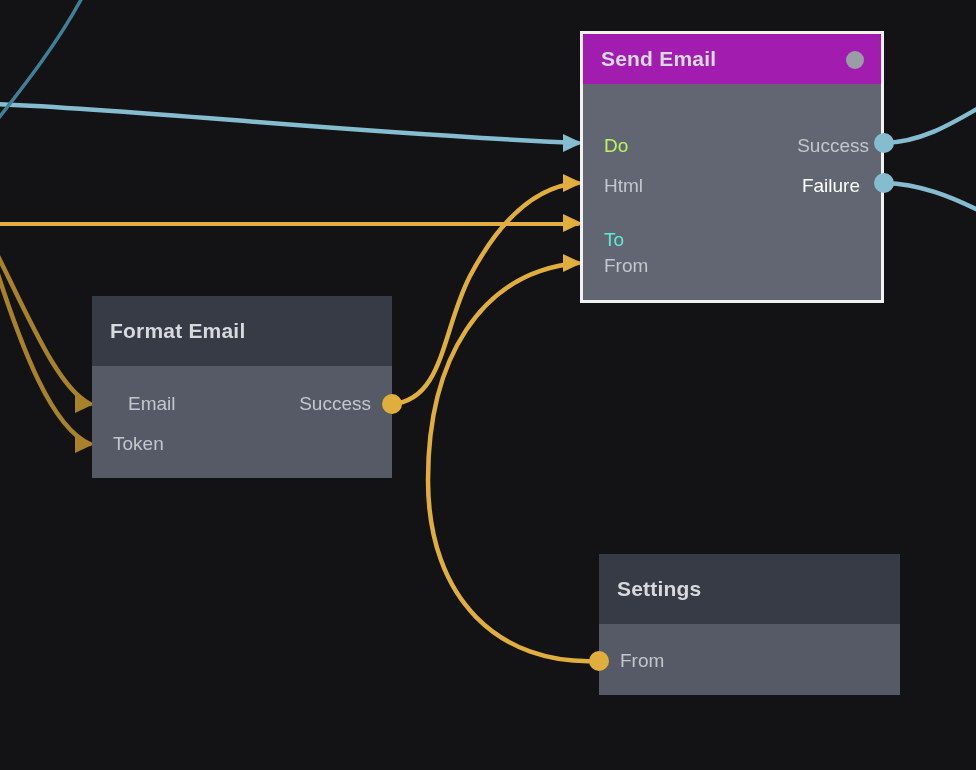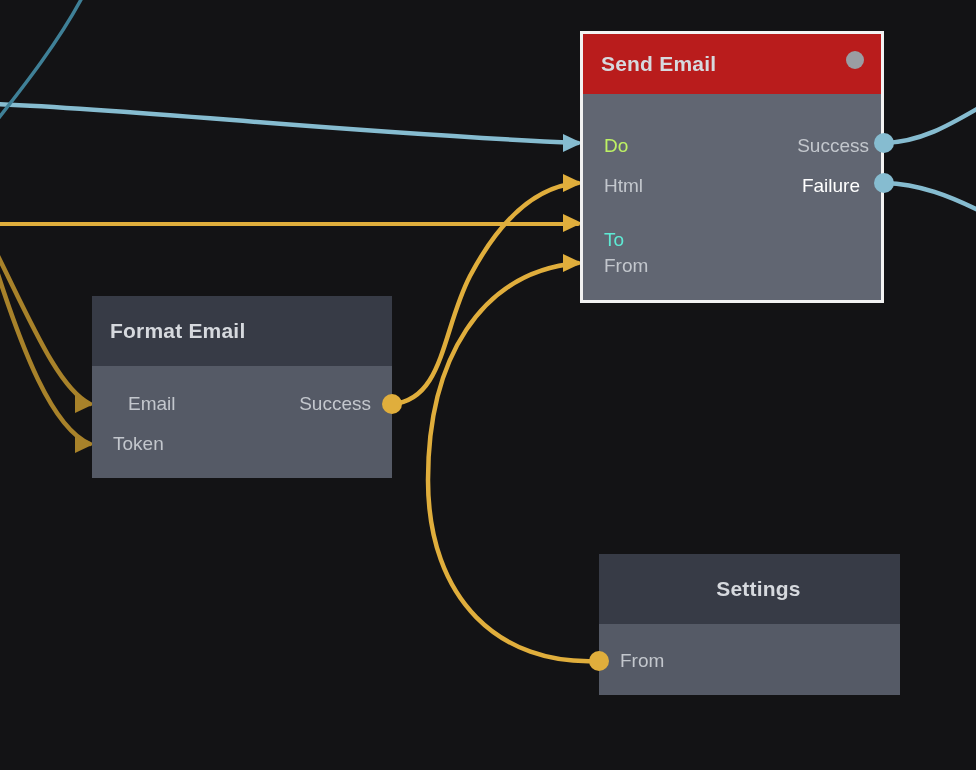--- a/index.html
+++ b/index.html
@@ -90,21 +90,21 @@
       <polygon points="563,214 582,223 563,232" fill="#e0ae3c"></polygon>
       <polygon points="75,395 94,404 75,413" fill="#a8822a"></polygon>
       <polygon points="75,435 94,444 75,453" fill="#a8822a"></polygon>
       <polygon points="563,174 582,183 563,192" fill="#e0ae3c"></polygon>
       <polygon points="563,254 582,263 563,272" fill="#e0ae3c"></polygon>
     </svg>
 
   <div id="node-layer">
       <div class="node selected" style="left: 580px; top: 31px; width: 304px; height: 272px;">
         <div class="node-inner" style="background: rgb(97, 102, 114);">
-          <div class="node-header" style="height: 60px; background: #b91c1c; padding-left: 18px;">
+          <div class="node-header" style="height: 50px; background: #a21caf; padding-left: 18px;">
             <div class="node-title" style="color: rgb(214, 217, 222);">Send Email</div>
             <div class="status-dot" style="width: 18px; height: 18px; right: 17px; top: 17px; background: rgb(154, 157, 163);"></div>
           </div>
           <div class="port-label in" style="color: #bef264; left: 21px; top: 102px;">Do</div>
           <div class="port-label in" style="color: rgb(195, 199, 205); left: 21px; top: 142px;">Html</div>
           <div class="port-label in" style="color: #5eead4; left: 21px; top: 196px;">To</div>
           <div class="port-label in" style="color: rgb(195, 199, 205); left: 21px; top: 222px;">From</div>
           <div class="port-label out" style="color: rgb(195, 199, 205); right: 12px; top: 102px;">Success</div>
           <div class="port-label out" style="color: #ffffff; right: 21px; top: 142px;">Failure</div>
         </div>
@@ -114,21 +114,21 @@
           <div class="node-header" style="height: 70px; background: rgb(55, 59, 70); padding-left: 18px;">
             <div class="node-title" style="color: rgb(214, 217, 222);">Format Email</div>
           </div>
           <div class="port-label in" style="color: rgb(195, 199, 205); left: 36px; top: 98px;">Email</div>
           <div class="port-label in" style="color: rgb(195, 199, 205); left: 21px; top: 138px;">Token</div>
           <div class="port-label out" style="color: rgb(195, 199, 205); right: 21px; top: 98px;">Success</div>
         </div>
       </div>
       <div class="node" style="left: 599px; top: 554px; width: 301px; height: 141px;">
         <div class="node-inner" style="background: rgb(85, 90, 102);">
-          <div class="node-header" style="height: 70px; background: rgb(55, 59, 70); padding-left: 18px; justify-content: center;">
+          <div class="node-header" style="height: 70px; background: rgb(55, 59, 70); padding-left: 18px;">
             <div class="node-title" style="color: rgb(214, 217, 222);">Settings</div>
           </div>
           <div class="port-label out" style="color: rgb(195, 199, 205); left: 21px; top: 97px;">From</div>
         </div>
       </div>
     </div>
 
 <svg width="976" height="770" viewBox="0 0 976 770" style="position: absolute; left: 0px; top: 0px; pointer-events: none;">
       <circle cx="884" cy="143" r="10" fill="#86bcd0"></circle>
       <circle cx="884" cy="183" r="10" fill="#86bcd0"></circle>

